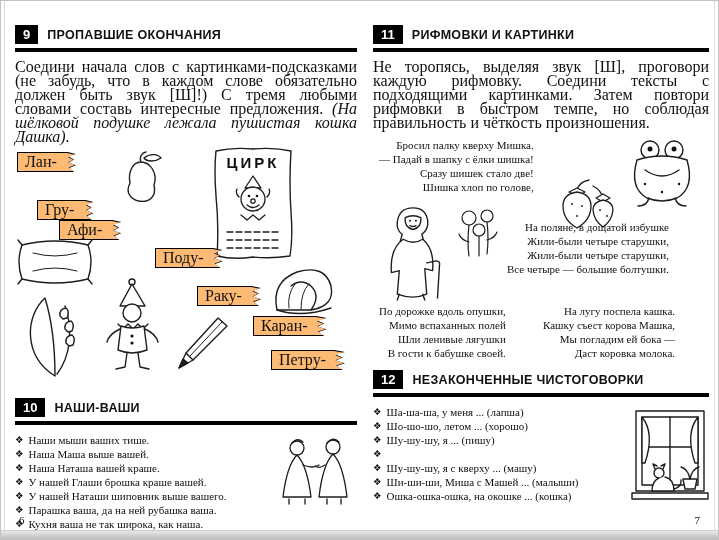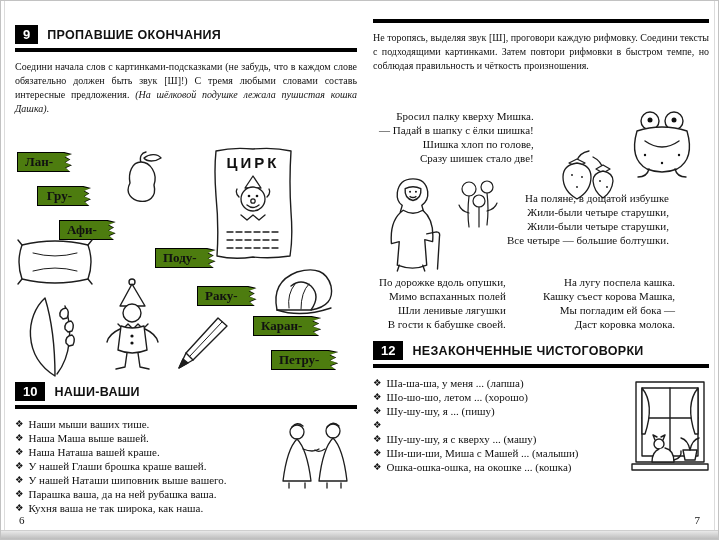--- a/index.html
+++ b/index.html
@@ -17,36 +17,36 @@
   .col { position:absolute; top:14px; }
   #col-left  { left:14px;  width:342px; }
   #col-right { left:372px; width:336px; }
 
   .hdr { display:flex; align-items:center; gap:9px; margin-top:10px;
          font-family:"Liberation Sans", sans-serif; font-weight:bold; }
   .hdr .num { background:#000; color:#fff; font-size:13px; line-height:15px; padding:2px 8px; }
   .hdr .ttl { font-size:12.5px; letter-spacing:.3px; white-space:nowrap; }
   .hdr-line { height:4px; background:#000; margin:4px 0 8px; }
 
-  .intro { font-size:10px; line-height:14px; text-align:justify; }
+  .intro { font-size:16px; line-height:14px; text-align:justify; }
   .intro .it { font-style:italic; }
   .intro9  { min-height:84px; }
   .intro11 { min-height:72px; }
 
   .pic-area { position:relative;text-align:right; }
   #pics9  { height:234px; }
   #pics11 { height:232px; }
   .abs { position:absolute; }
 
   .stem { position:absolute; background:#000; padding:1px;
           clip-path:polygon(0 0, 86% 0, 100% 10%, 88% 24%, 97% 38%, 88% 52%, 100% 66%, 89% 80%, 97% 100%, 0 100%);
           filter:drop-shadow(1.5px 1.5px 0 #9e9e9e); }
-  .stem > span { display:block; background:#4d7c0f; font-size:13px; line-height:15px;
+  .stem > span { display:block; background:#fdba74; font-size:16px; line-height:15px;
           padding:1px 18px 2px 7px; min-width:52px;
-          clip-path:polygon(0 0, 86% 0, 100% 10%, 88% 24%, 97% 38%, 88% 52%, 100% 66%, 89% 80%, 97% 100%, 0 100%);font-weight:bold; }
+          clip-path:polygon(0 0, 86% 0, 100% 10%, 88% 24%, 97% 38%, 88% 52%, 100% 66%, 89% 80%, 97% 100%, 0 100%); }
 
   .list { font-size:11px; line-height:14px; }
   .list .li { display:flex; gap:5px; }
   .list .bullet { font-size:9.5px; line-height:14px; }
   .side-img { float:right; margin:2px 0 2px 8px; }
 
   .rhyme { position:absolute; font-size:11px; line-height:14px; white-space:nowrap; }
 
   .pgnum { position:absolute; bottom:13px; font-size:11px; }
   #pgnum-left  { left:18px; }
@@ -98,21 +98,21 @@
           <circle cx="42" cy="57" r="2.2" fill="#fff"></circle>
           <path d="M36 61 Q42 66 48 61"></path>
           <path d="M28 53 Q24 49 26 45 M56 53 Q60 49 58 45"></path>
           <path d="M30 71 L36 76 L42 71 L48 76 L54 71"></path>
           <line x1="16" y1="88" x2="68" y2="88" stroke-dasharray="6 3"></line>
           <line x1="16" y1="96" x2="68" y2="96" stroke-dasharray="6 3"></line>
           <line x1="16" y1="104" x2="68" y2="104" stroke-dasharray="6 3"></line>
         </g>
       </svg>
 
-      <div class="stem" style="left:22px; top:42px;">
+      <div class="stem" style="left:22px; top:56px;">
           <span>Гру-</span>
         </div>
       <div class="stem" style="left:44px; top:76px;">
           <span>Афи-</span>
         </div>
 
       <svg class="abs" style="left:0; top:92px;" width="80" height="52" viewBox="0 0 80 52">
         <g fill="#fff" stroke="#1d1d1d" stroke-width="1.4" stroke-linejoin="round" stroke-linecap="round">
           <path d="M7 9 Q40 1 73 9 Q79 26 73 43 Q40 51 7 43 Q1 26 7 9 Z"></path>
           <path d="M7 9 L3 4 M73 9 L77 4 M73 43 L77 48 M7 43 L3 48" fill="none"></path>
@@ -172,21 +172,21 @@
       </svg>
 
       <div class="stem" style="left:238px; top:172px;">
           <span>Каран-</span>
         </div>
       <div class="stem" style="left:256px; top:206px;">
           <span>Петру-</span>
         </div>
     </div>
 
-    <div class="hdr" style="margin-top:4px;">
+    <div class="hdr" style="margin-top:20px;">
       <span class="num">10</span>
       <span class="ttl">НАШИ-ВАШИ</span>
     </div>
     <div class="hdr-line"></div>
 
     <div>
       <svg class="side-img" width="86" height="72" viewBox="0 0 86 72">
         <g fill="#fff" stroke="#1d1d1d" stroke-width="1.3" stroke-linejoin="round" stroke-linecap="round">
           <circle cx="26" cy="13" r="7"></circle>
           <path d="M21 8 Q26 2 32 7" fill="none"></path>
@@ -228,31 +228,35 @@
         <div class="li">
             <span class="bullet">❖</span>
             <span>Кухня ваша не так широка, как наша.</span>
           </div>
       </div>
     </div>
   </div>
 
   <div class="col" id="col-right">
 
+    <div class="hdr">
+      <span class="num">11</span>
+      <span class="ttl">РИФМОВКИ И КАРТИНКИ</span>
+    </div>
     <div class="hdr-line"></div>
 
     <p class="intro intro11">Не торопясь, выделяя звук [Ш], проговори каждую рифмовку. Соедини тексты с подходящими картинками. Затем повтори рифмовки в быстром темпе, но соблюдая правильность и чёткость произношения.</p>
 
     <div class="pic-area" id="pics11">
 
       <div class="rhyme" style="left:6px; top:6px;">
         <div>Бросил палку кверху Мишка.</div>
         <div>— Падай в шапку с ёлки шишка!</div>
+        <div>Сразу шишек стало две!</div>
         <div>Шишка хлоп по голове,</div>
-        <div>Сразу шишек стало две!</div>
       </div>
 
       <svg class="abs" style="left:248px; top:4px;" width="82" height="74" viewBox="0 0 82 74">
         <g fill="#fff" stroke="#1d1d1d" stroke-width="1.4" stroke-linejoin="round" stroke-linecap="round">
           <circle cx="29" cy="14" r="9"></circle>
           <circle cx="53" cy="14" r="9"></circle>
           <circle cx="29" cy="13" r="2.5" fill="#111" stroke="none"></circle>
           <circle cx="53" cy="13" r="2.5" fill="#111" stroke="none"></circle>
           <path d="M16 24 Q8 52 26 62 Q41 68 56 62 Q74 52 66 24 Q54 20 41 20 Q28 20 16 24 Z"></path>
           <path d="M24 34 Q41 46 58 34" fill="none"></path>

